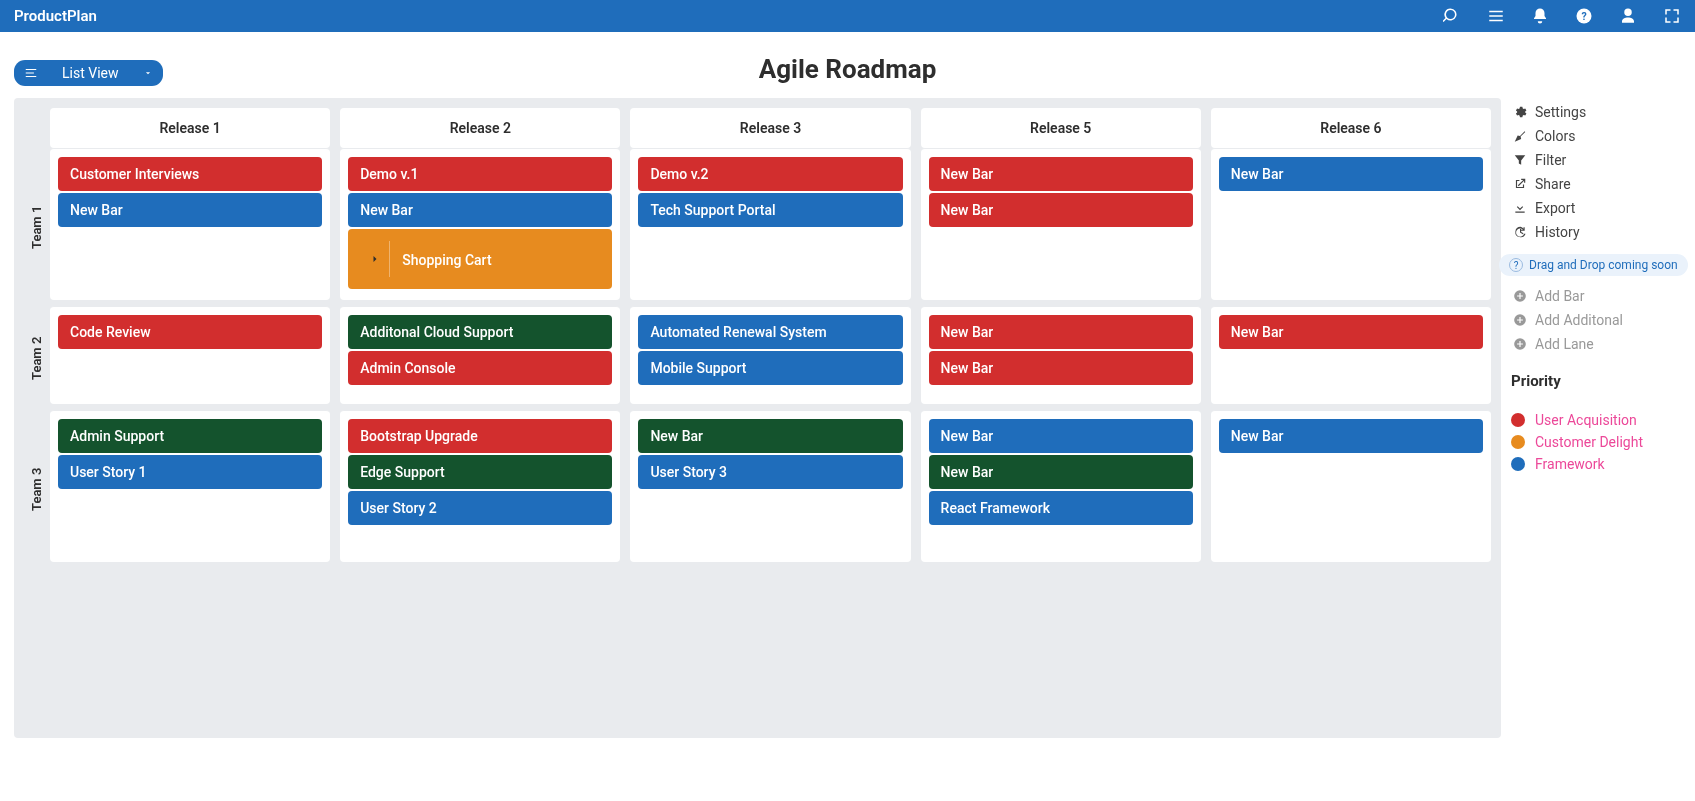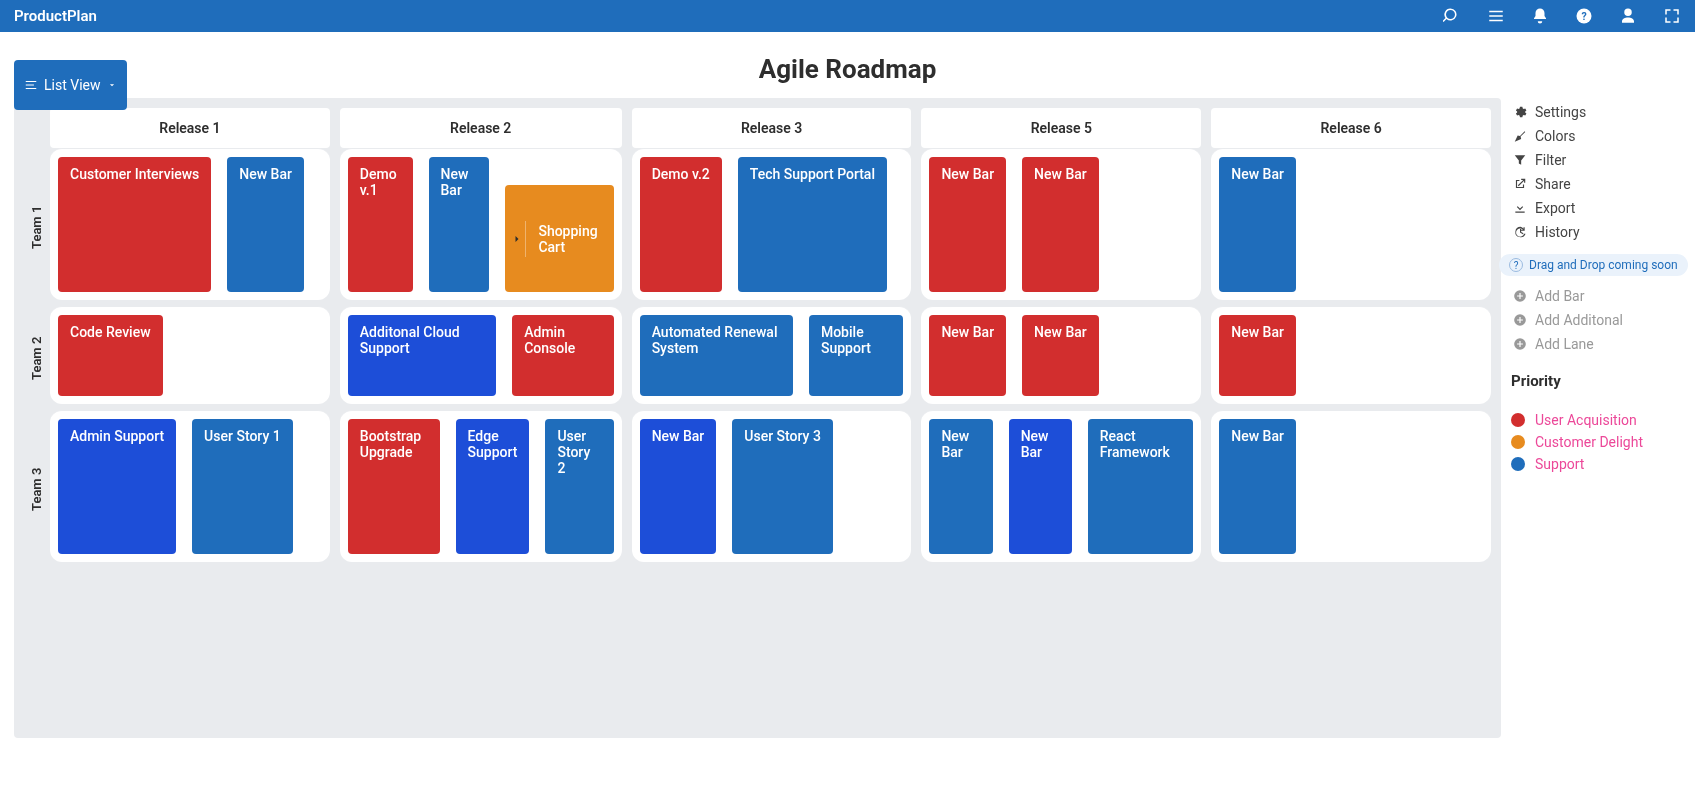--- a/index.html
+++ b/index.html
@@ -4,41 +4,41 @@
 <style>
   * { box-sizing: border-box; margin: 0; padding: 0; }
   body { font-family: -apple-system, BlinkMacSystemFont, "Segoe UI", Roboto, Helvetica, Arial, sans-serif; font-size: 14px; color: #333; background: #fff; }
   .topbar { background:#1F6DBB; color:#fff; height:32px; display:flex; align-items:center; justify-content:space-between; padding:0 14px; }
   .brand { font-weight:600; font-size:15px; }
   .topbar-icons { display:flex; gap:26px; align-items:center; }
   .topbar-icons .ticon { width:18px; height:18px; display:flex; align-items:center; justify-content:center; cursor:pointer; fill:#fff; color:#fff; }
 
   .page-title-row { position:relative; text-align:center; padding:22px 0 14px; }
   .page-title { font-size:26px; font-weight:700; color:#2e2e2e; }
-  .view-toggle { position:absolute; left:14px; top:28px; background:#1F6DBB; color:#fff; border-radius:4px; padding:17px 10px; display:flex; align-items:center; gap:6px; font-size:14px; cursor:pointer; }
+  .view-toggle { position:absolute; left:14px; top:28px; background:#1F6DBB; color:#fff; border-radius:11px; padding:5px 10px; display:flex; align-items:center; gap:24px; font-size:14px; cursor:pointer; }
   .view-toggle svg { fill:#fff; }
 
   .workspace { display:flex; gap:10px; padding:0 14px 14px; }
   .board-wrap { flex:1; background:#e9ebee; border-radius:4px; padding:10px; display:flex; align-items:flex-start; min-height:640px; }
   .lane-labels { display:flex; flex-direction:column; margin-right:2px; }
   .lane-spacer { height:40px; }
   .lane-label { writing-mode: vertical-rl; transform: rotate(180deg); font-size:13px; font-weight:600; color:#2e2e2e; text-align:center; display:flex; align-items:center; justify-content:center; width:24px; border-bottom:1px solid transparent; }
 
   .columns { display:flex; gap:10px; flex:1; }
   .col { flex:1; display:flex; flex-direction:column; }
   .col-header { background:#fff; border-radius:4px; height:40px; display:flex; align-items:center; justify-content:center; font-weight:600; color:#2e2e2e; font-size:14px; margin-bottom:0; }
-  .cell { background:#fff; border-radius:12px; padding:8px; display:flex; flex-direction:row; gap:16px; border-top:1px solid #e9ebee; }
+  .cell { background:#fff; border-radius:4px; padding:8px; display:flex; flex-direction:column; gap:2px; border-top:1px solid #e9ebee; }
   .cell:first-of-type { margin-top:6px; }
   .cell + .cell { margin-top:6px; }
 
   .bar { border-radius:4px; padding:9px 12px; color:#fff; font-size:14px; font-weight:500; cursor:pointer; }
   .bar.red { background:#D22E2E; }
-  .bar.orange { background:#1d4ed8; }
+  .bar.orange { background:#14532d; }
   .bar.blue { background:#1F6DBB; }
-  .bar.container { background:#E78B1F; display:flex; align-items:center; padding:4px; overflow:hidden;margin-top:28px; }
+  .bar.container { background:#E78B1F; display:flex; align-items:flex-end; padding:12px; overflow:hidden; }
   .bar.container .chev { width:30px; height:36px; display:flex; align-items:center; justify-content:center; border-right:1px solid rgba(255,255,255,0.35); }
   .bar.container .clabel { padding:9px 12px; }
 
   .sidebar { width:170px; padding-top:2px; }
   .side-item { display:flex; align-items:center; gap:8px; padding:4px 2px; color:#444; font-size:14px; cursor:pointer; }
   .side-item.disabled { color:#999; cursor:default; }
   .side-item svg { width:14px; height:14px; fill:currentColor; flex-shrink:0; }
   .pill { background:#eaf2fb; color:#1F6DBB; border-radius:14px; font-size:12px; padding:4px 10px; display:inline-flex; align-items:center; gap:6px; margin:10px 0 8px -12px; white-space:nowrap; }
   .pill .q { width:14px; height:14px; border:1px solid #9bbbe0; border-radius:50%; color:#1F6DBB; display:flex; align-items:center; justify-content:center; font-size:10px; }
   .legend-title { font-weight:700; color:#2e2e2e; font-size:15px; margin:16px 0 19px; }
@@ -259,17 +259,17 @@
         <div class="legend-item">
           <span class="dot red"></span>
           <span>User Acquisition</span>
         </div>
         <div class="legend-item">
           <span class="dot orange"></span>
           <span>Customer Delight</span>
         </div>
         <div class="legend-item">
           <span class="dot blue"></span>
-          <span>Support</span>
+          <span>Framework</span>
         </div>
       </div>
   </div>
 </div>
 
 </body></html>

